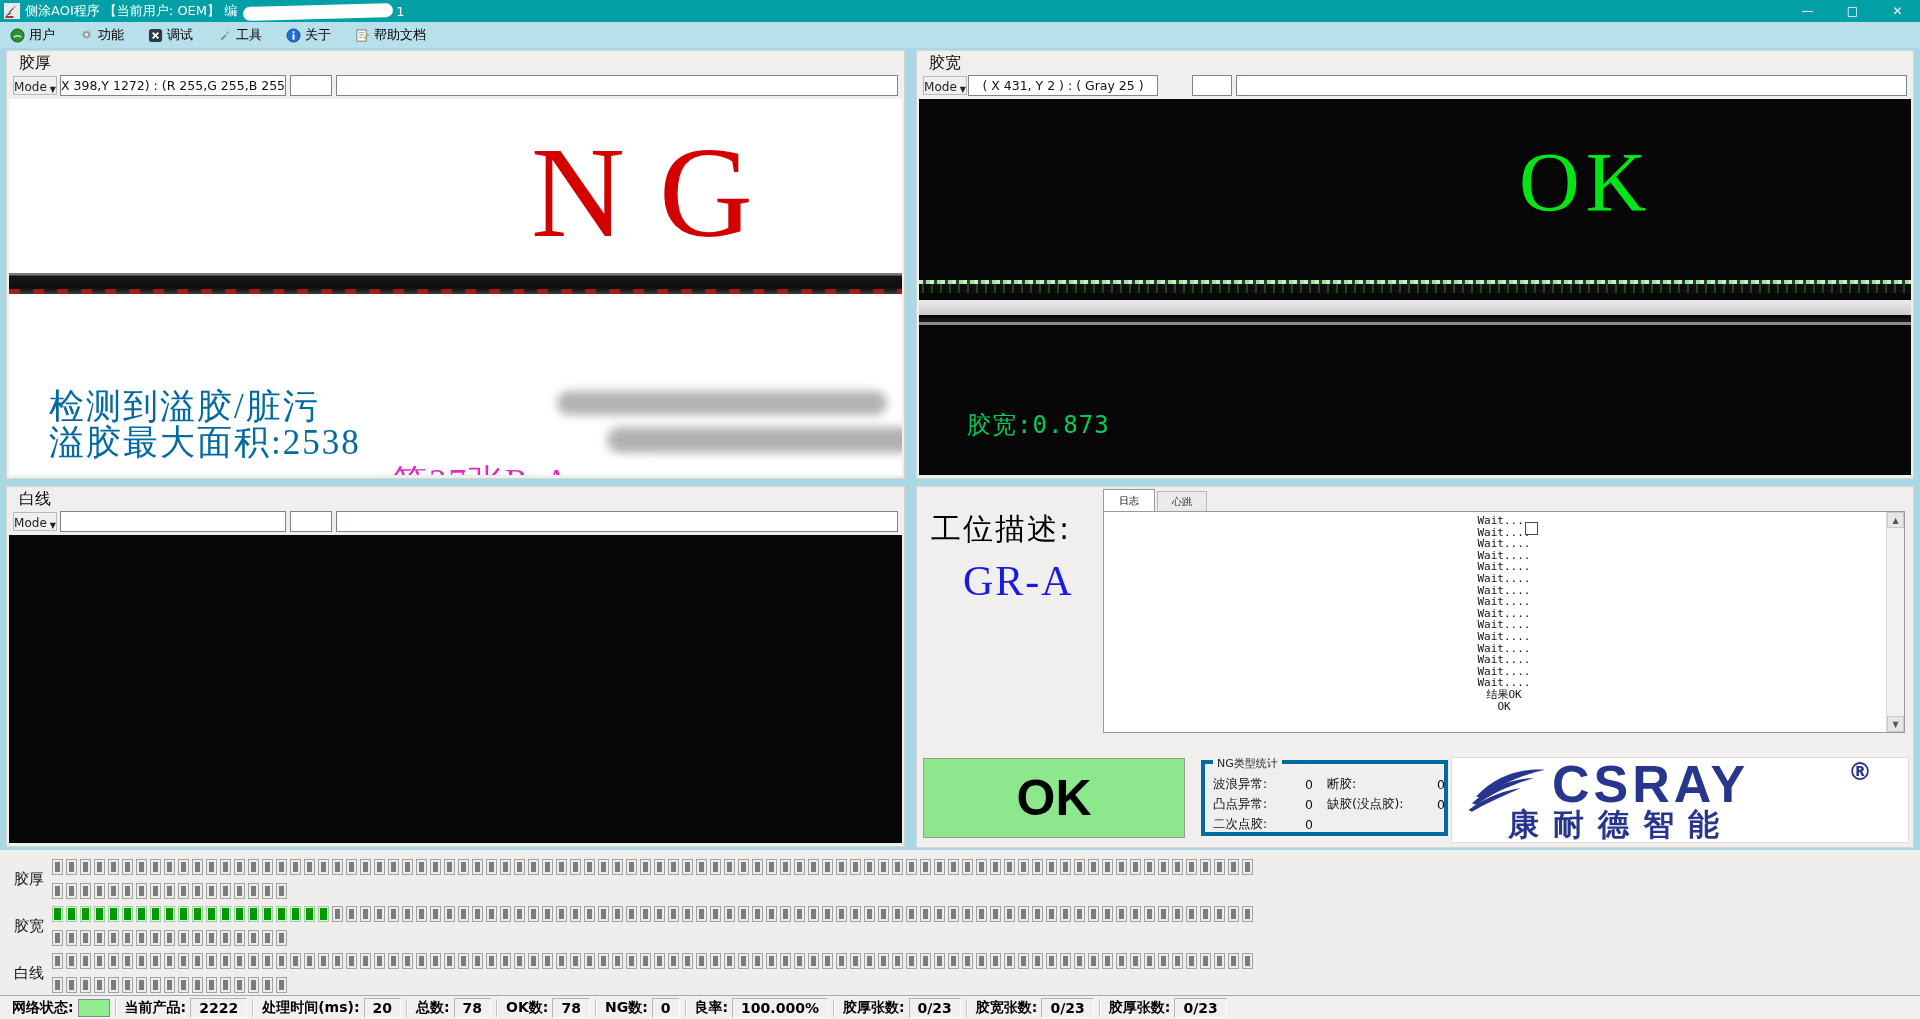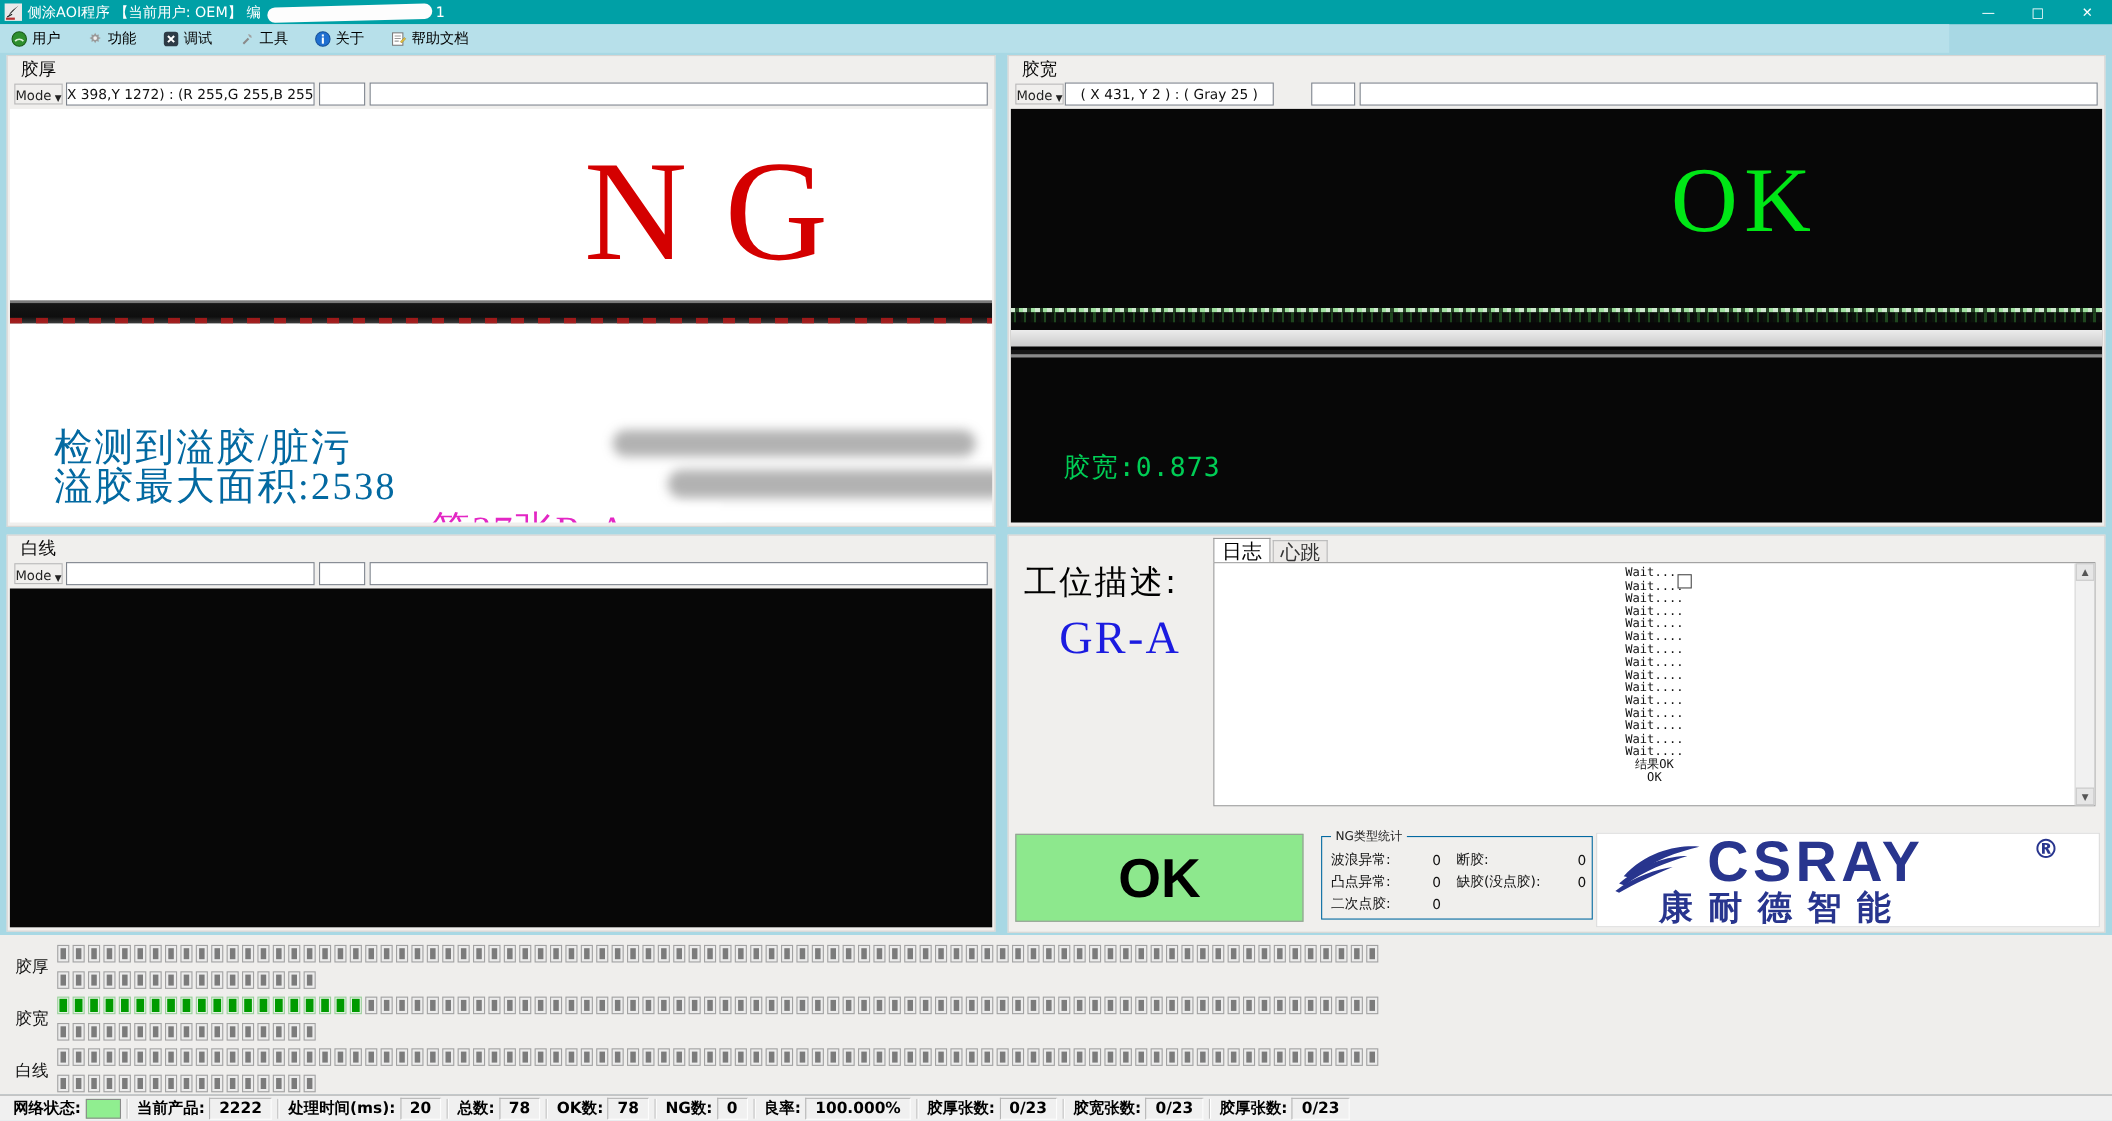--- a/index.html
+++ b/index.html
@@ -10,21 +10,21 @@
     -webkit-font-smoothing:antialiased;
   }
   
   .titlebar{position:absolute;left:0;top:0;width:1920px;height:22px;background:#00a0a6;color:#fff;
     display:flex;align-items:center;font-size:13px;}
   .titlebar .appicon{width:16px;height:16px;margin:0 5px 0 4px;flex:0 0 auto;}
   .redact{display:inline-block;width:150px;height:14px;background:#fdfdfd;border-radius:8px;margin:0 3px -2px 6px;transform:rotate(-1.5deg);}
   .win-controls{position:absolute;right:0;top:0;height:22px;display:flex;}
   .win-btn{width:45px;height:22px;display:flex;align-items:center;justify-content:center;color:#fff;font-size:12px;cursor:default;}
   
-  .menubar{position:absolute;left:0;top:22px;width:1772px;height:26px;background:#b7e0ea;
+  .menubar{position:absolute;left:0;top:22px;width:1920px;height:26px;background:#b7e0ea;
     display:flex;align-items:center;padding-left:10px;gap:24px;font-size:13px;color:#000;box-sizing:border-box;}
   .menu-item{display:flex;align-items:center;gap:4px;}
   .menu-item svg{display:block;}
   
   .panel{position:absolute;background:#f0efed;border:1px solid #d6d5d3;box-sizing:border-box;}
   .panel-title{position:absolute;left:12px;top:2px;font-size:16px;color:#0a0a0a;}
   .mode-row{position:absolute;left:2px;right:2px;top:24px;height:22px;}
   .mode-btn{position:absolute;left:4px;top:1px;width:44px;height:19px;font-size:12px;color:#222;
     display:flex;align-items:flex-end;justify-content:center;gap:3px;background:#f0efed;border:1px solid #b9b9b9;box-sizing:border-box;}
   .mode-btn .arr{font-size:8px;line-height:8px;}
@@ -57,36 +57,36 @@
   .tr-b5{position:absolute;left:0;right:0;top:219px;height:4px;background:#161616;}
   .tr-b6{position:absolute;left:0;right:0;top:223px;height:3px;background:#8a8a8a;}
   .measure-text{position:absolute;left:48px;top:310px;font-family:"DejaVu Sans Mono",monospace;
     font-size:24px;color:#00cd55;letter-spacing:1px;}
   
   .rb{position:absolute;left:916px;top:486px;width:998px;height:362px;background:#f0efed;border:1px solid #d6d5d3;box-sizing:border-box;}
   .station-label{position:absolute;left:14px;top:22px;font-size:30px;color:#000;letter-spacing:2px;}
   .station-value{position:absolute;left:46px;top:70px;font-size:42px;color:#1b1be0;
     font-family:"Liberation Serif","DejaVu Serif",serif;letter-spacing:2px;}
   .log-group{position:absolute;left:184px;top:2px;width:806px;height:246px;}
-  .tab{position:absolute;height:22px;display:flex;align-items:center;justify-content:center;font-size:18px;box-sizing:border-box;}
+  .tab{position:absolute;height:22px;display:flex;align-items:center;justify-content:center;font-size:10px;box-sizing:border-box;}
   .tab.active{left:2px;top:0;width:52px;background:#fff;border:1px solid #9a9a9a;border-bottom:none;z-index:2;}
   .tab.inactive{left:56px;top:2px;width:50px;height:20px;background:#eceae8;border:1px solid #b9b9b9;border-bottom:none;color:#333;}
   .log-content{position:absolute;left:2px;right:2px;top:22px;bottom:2px;background:#fff;border:1px solid #9a9a9a;
     font-family:"DejaVu Sans Mono","Liberation Mono",monospace;font-size:11px;line-height:11.6px;
     padding:3px 6px;margin:0;white-space:pre;overflow:hidden;color:#111;box-sizing:border-box;text-align:center;}
   .log-scrollbar{position:absolute;right:3px;top:23px;bottom:3px;width:17px;background:#f1f1f1;border-left:1px solid #d9d9d9;z-index:3;}
   .scroll-arrow{position:absolute;left:0;width:17px;height:16px;display:flex;align-items:center;justify-content:center;
     font-size:8px;color:#555;background:#e6e6e6;border:1px solid #c9c9c9;box-sizing:border-box;}
   .scroll-arrow.up{top:0;}
   .scroll-arrow.down{bottom:0;}
   .log-checkbox{position:absolute;left:424px;top:33px;width:13px;height:13px;background:#fff;border:1px solid #4a4a4a;z-index:4;box-sizing:border-box;}
   .result-banner{position:absolute;left:6px;top:271px;width:262px;height:80px;background:#8de88d;border:1px solid #9a9a9a;
     display:flex;align-items:center;justify-content:center;font-size:50px;font-weight:bold;color:#000;box-sizing:border-box;
     font-family:"Liberation Sans","DejaVu Sans",sans-serif;}
-  .ng-stats{position:absolute;left:284px;top:273px;width:247px;height:76px;border:1px solid #0369a1;box-sizing:border-box;}
+  .ng-stats{position:absolute;left:284px;top:273px;width:247px;height:76px;border:4px solid #0369a1;box-sizing:border-box;}
   .ng-stats-title{position:absolute;left:8px;top:-8px;background:#f0efed;padding:0 4px;font-size:11px;color:#222;}
   .ng-col{position:absolute;top:10px;font-size:12.5px;color:#111;}
   .ng-col1{left:8px;width:100px;}
   .ng-col2{left:122px;width:118px;}
   .ng-row{display:flex;justify-content:space-between;height:20px;align-items:center;white-space:nowrap;}
   .logo-box{position:absolute;left:534px;top:270px;width:458px;height:86px;background:#fff;border:1px solid #dcdcdc;box-sizing:border-box;}
   .logo-wing{position:absolute;left:14px;top:8px;width:84px;height:46px;}
   .logo-brand{position:absolute;left:100px;top:-4px;font-size:52px;font-weight:800;color:#28358e;letter-spacing:4px;
     font-family:"Liberation Sans","DejaVu Sans",sans-serif;}
   .logo-reg{position:absolute;left:396px;top:0px;font-size:24px;font-weight:bold;color:#28358e;}

